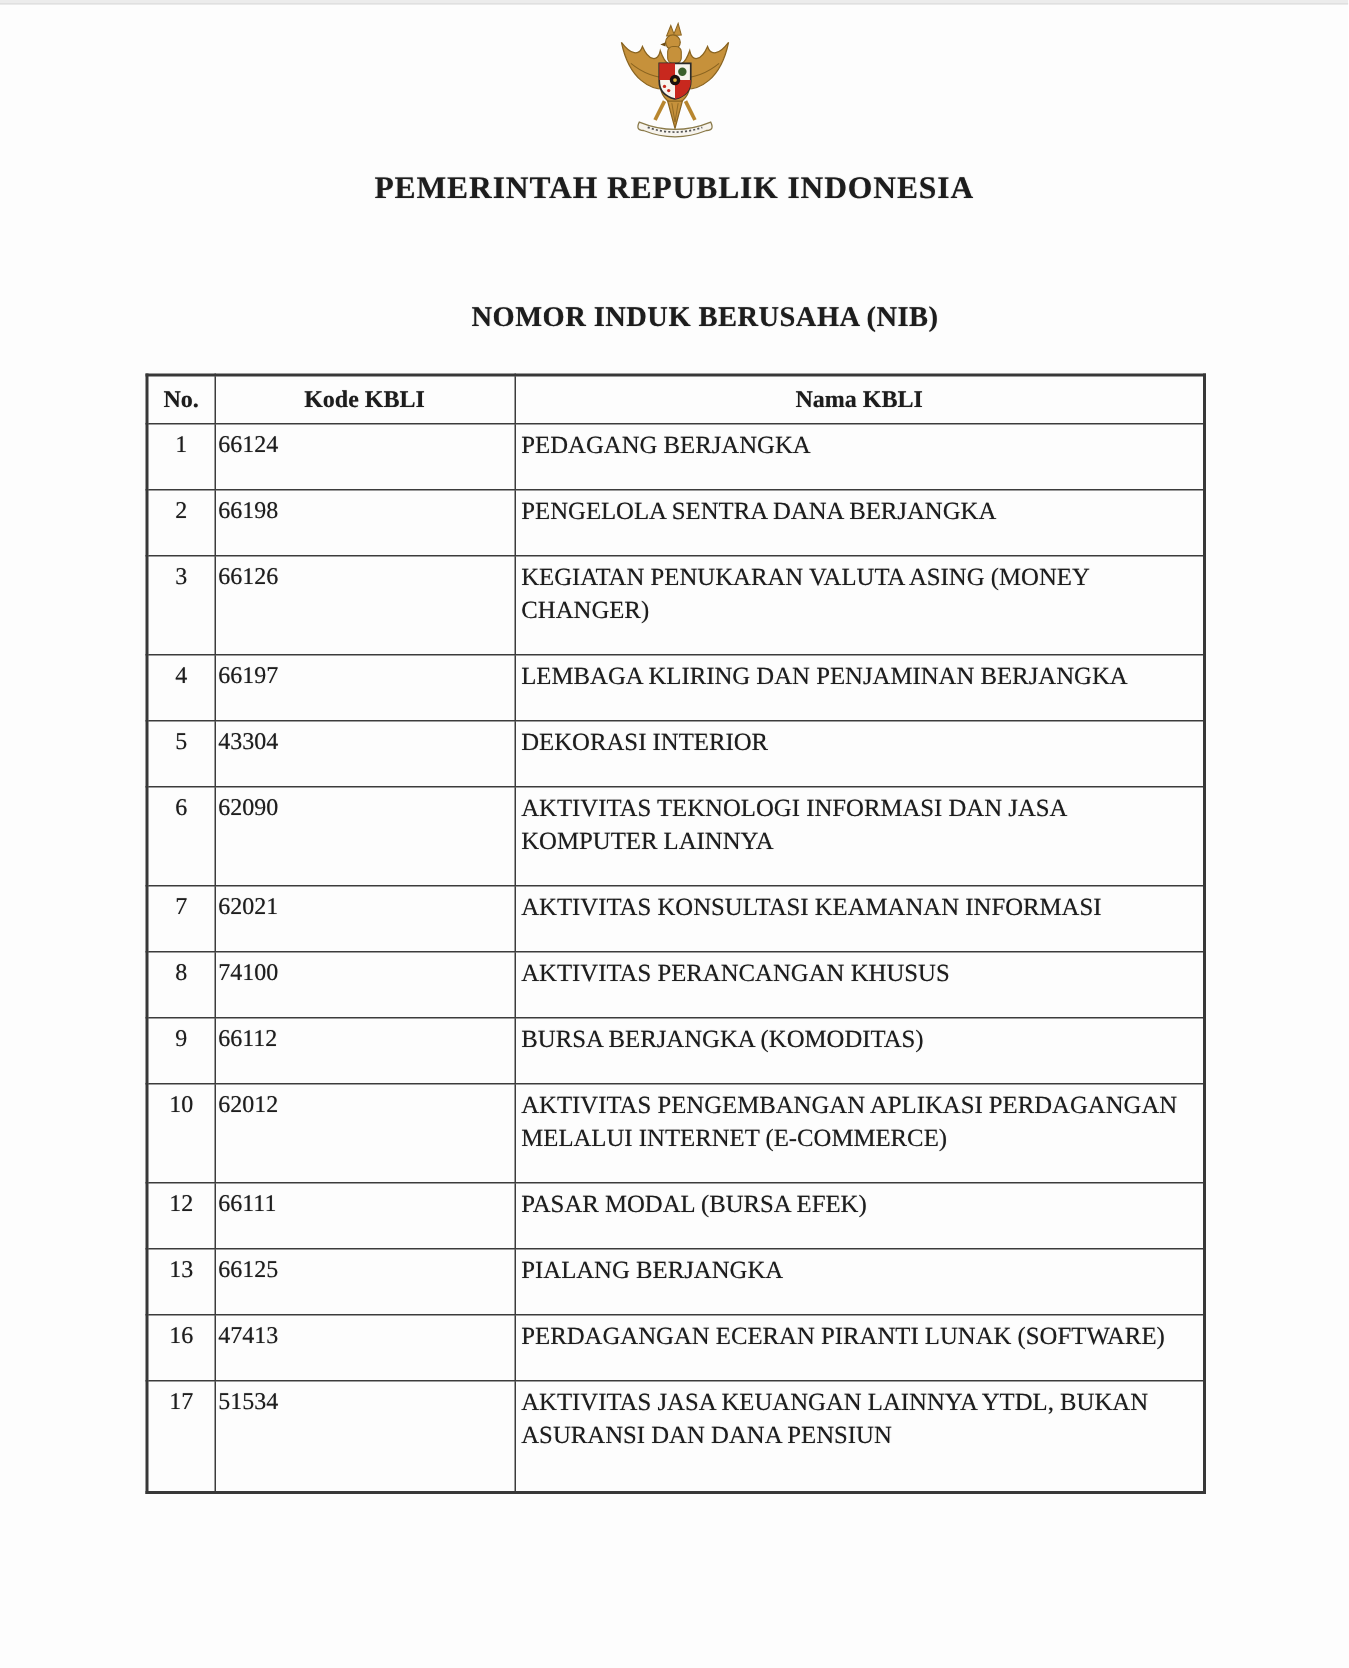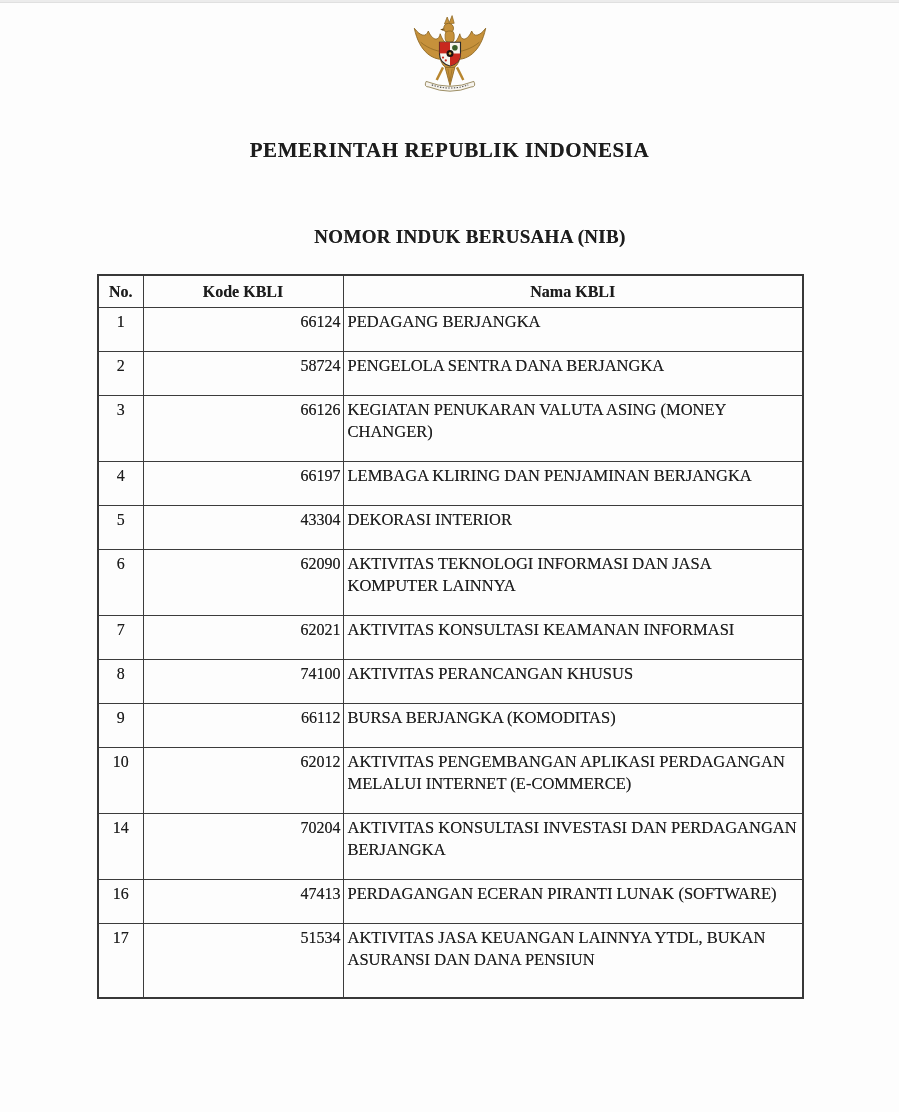--- a/index.html
+++ b/index.html
@@ -6,21 +6,21 @@
   html,body { background:#ffffff; }
   body { font-family:"Liberation Serif","DejaVu Serif",serif; color:#1d1d1d; }
   .page {
     position:relative; width:899px; height:1112px; margin:0 auto;
     background:#fdfdfd; overflow:hidden;
   }
   .top-line { height:3px; background:#ececec; border-bottom:1px solid #e0e0e0; }
   .emblem-wrap { width:100%; display:flex; justify-content:center; margin-top:6px; }
   .emblem-wrap svg { display:block; }
   .doc-title {
-    margin-top:29px; text-align:center;
+    margin-top:4px; text-align:center;
     font-size:21px; font-weight:bold; letter-spacing:0.6px;
     text-shadow:0 0 0.6px rgba(25,25,25,0.65);
   }
   .nib-block { margin-top:62px; text-align:center; line-height:24px;margin-left:41px; }
   .nib-heading, .nib-number {
     font-size:19px; font-weight:bold; letter-spacing:0.3px;
     text-shadow:0 0 0.6px rgba(25,25,25,0.65);
   }
   table.kbli {
     border-collapse:collapse; table-layout:fixed;
@@ -31,21 +31,21 @@
     border:1.6px solid #3c3c3c;
     vertical-align:top;
     text-shadow:0 0 0.5px rgba(25,25,25,0.6);
   }
   table.kbli th {
     font-size:16px; font-weight:bold; text-align:center;
     padding:5px 2px 4px 2px; line-height:22px;
   }
   td.col-no   { width:45px;  text-align:center; font-size:16px; padding:3px 2px 2px 2px; line-height:22px; }
   th.col-no   { width:45px; }
-  td.col-kode { width:200px; text-align:right; font-size:16px; padding:3px 2px 2px 2px; line-height:22px; }
+  td.col-kode { width:200px; text-align:left; font-size:16px; padding:3px 2px 2px 2px; line-height:22px; }
   th.col-kode { width:200px;margin-top:48px; }
   td.col-nama { width:456px; text-align:left; font-size:16.5px; padding:3px 2px 18px 4px; line-height:22px; }
   th.col-nama { width:460px; }
   table.kbli tbody tr:last-child td { padding-bottom:26px; }
 </style>
 </head>
 <body>
 
 <div class="page">
   <div class="top-line"></div>
@@ -103,21 +103,21 @@
     </thead>
     <tbody id="kbli-body">
   <tr>
     <td class="col-no">1</td>
     <td class="col-kode">66124</td>
     <td class="col-nama">PEDAGANG BERJANGKA</td>
   </tr>
 
   <tr>
     <td class="col-no">2</td>
-    <td class="col-kode">58724</td>
+    <td class="col-kode">66198</td>
     <td class="col-nama">PENGELOLA SENTRA DANA BERJANGKA</td>
   </tr>
 
   <tr>
     <td class="col-no">3</td>
     <td class="col-kode">66126</td>
     <td class="col-nama">KEGIATAN PENUKARAN VALUTA ASING (MONEY CHANGER)</td>
   </tr>
 
   <tr>
@@ -156,27 +156,32 @@
     <td class="col-nama">BURSA BERJANGKA (KOMODITAS)</td>
   </tr>
 
   <tr>
     <td class="col-no">10</td>
     <td class="col-kode">62012</td>
     <td class="col-nama">AKTIVITAS PENGEMBANGAN APLIKASI PERDAGANGAN MELALUI INTERNET (E-COMMERCE)</td>
   </tr>
 
 
-
+  <tr>
+    <td class="col-no">12</td>
+    <td class="col-kode">66111</td>
+    <td class="col-nama">PASAR MODAL (BURSA EFEK)</td>
+  </tr>
 
   <tr>
-    <td class="col-no">14</td>
-    <td class="col-kode">70204</td>
-    <td class="col-nama">AKTIVITAS KONSULTASI INVESTASI DAN PERDAGANGAN BERJANGKA</td>
+    <td class="col-no">13</td>
+    <td class="col-kode">66125</td>
+    <td class="col-nama">PIALANG BERJANGKA</td>
   </tr>
+
 
 
   <tr>
     <td class="col-no">16</td>
     <td class="col-kode">47413</td>
     <td class="col-nama">PERDAGANGAN ECERAN PIRANTI LUNAK (SOFTWARE)</td>
   </tr>
 
   <tr>
     <td class="col-no">17</td>

